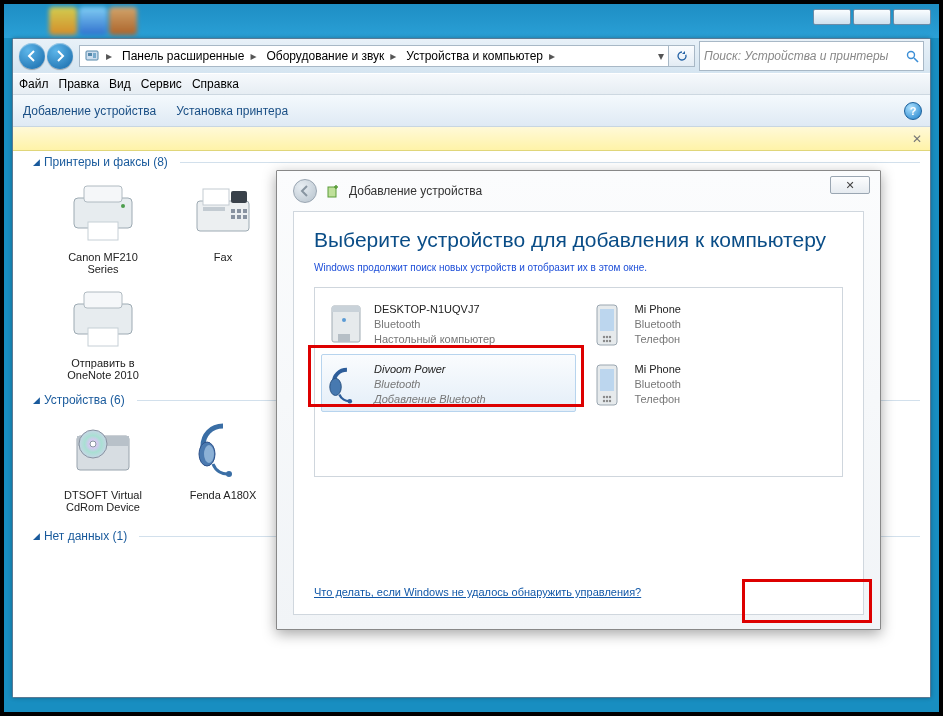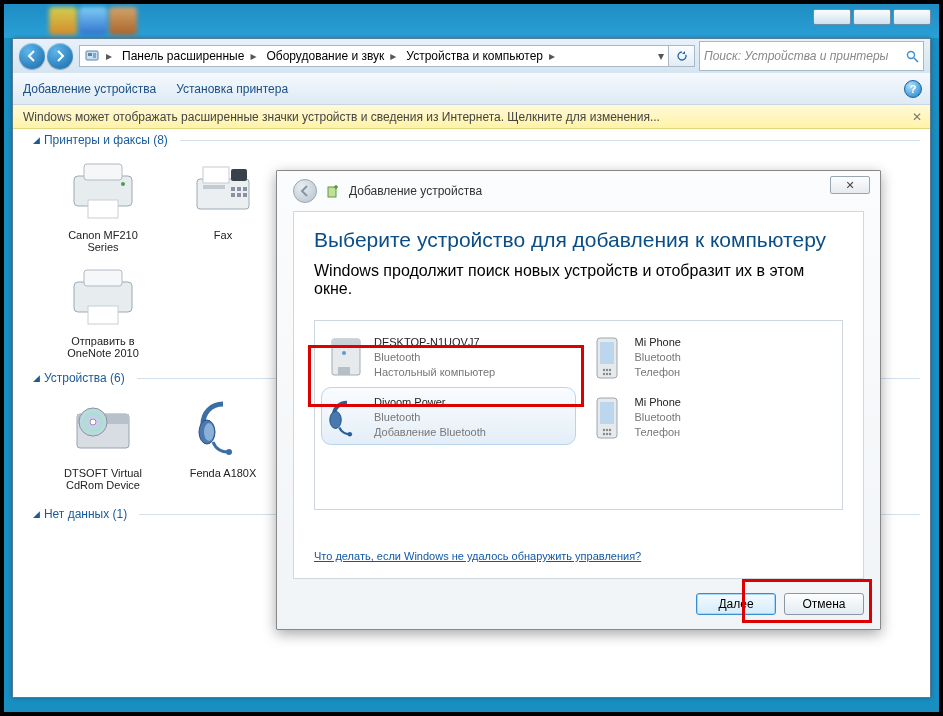--- a/index.html
+++ b/index.html
@@ -133,33 +133,33 @@
     width:24px;height:24px;border-radius:50%;
     background:radial-gradient(circle at 35% 30%,#e8eef3,#b6c2cc);
     border:1px solid #9aa6b2; display:flex;align-items:center;justify-content:center;
   }
   .dlg-content {
     flex:1; margin:0 16px 14px 16px; background:#fff;
     border:1px solid #d0d7de; padding:16px 20px; position:relative;
     display:flex; flex-direction:column;
   }
   .dlg-h1 { color:#0a4d87; font-size:21px; margin:0 0 10px 0; font-weight:normal;}
-  .dlg-sub { font-size:16px; color:#000000; margin-bottom:22px;}
+  .dlg-sub { font-size:10px; color:#1d4ed8; margin-bottom:14px;}
   .device-list {
     border:1px solid #cfd6dd; height:190px; padding:6px;
     display:grid; grid-template-columns:1fr 1fr; grid-auto-rows:58px;
     gap:2px 6px;
   }
   .dev {
     display:flex; align-items:flex-end; padding:4px; gap:8px;
     border:1px solid transparent;
   }
   .dev.selected {
     background:linear-gradient(#fafcfe,#e4eef8);
-    border:1px solid #b7d4ee; border-radius:10px;
+    border:1px solid #b7d4ee; border-radius:2px;font-style:italic;
   }
   .dev .di { width:40px; height:44px; display:flex;align-items:center;justify-content:center;}
   .dev .dt { font-size:11px; line-height:1.35;}
   .dev .dt .dn { color:#222;}
   .dev .dt .dm { color:#777;}
   .highlight-box {
     position:absolute;
     border:3px solid #d00;
     pointer-events:none;
   }
@@ -240,29 +240,35 @@
       </div>
       <div class="search-box">
         <span>Поиск: Устройства и принтеры</span>
         <svg width="13" height="13" viewBox="0 0 13 13">
             <circle cx="5" cy="5" r="3.5" stroke="#3b8ed6" fill="none" stroke-width="1.4"></circle>
             <line x1="8" y1="8" x2="12" y2="12" stroke="#3b8ed6" stroke-width="1.6"></line>
           </svg>
       </div>
     </div>
 
+    <div class="menu-bar">
+      <span>Файл</span>
+      <span>Правка</span>
+      <span>Вид</span>
+      <span>Сервис</span>
+      <span>Справка</span>
+    </div>
 
     <div class="tool-bar">
       <span>Добавление устройства</span>
       <span>Установка принтера</span>
       <div class="help-btn">?</div>
     </div>
 
     <div class="info-bar">
-      <span>Windows может отображать расширенные значки устройств и сведения из Интернета.   Щелкните для изменения...</span>
       <span class="close-x">✕</span>
     </div>
 
     <div class="body">
 
       <div class="section-title">
         <span class="tri">◢</span>
         <span>Принтеры и факсы (8)</span>
         <div class="line"></div>
       </div>
@@ -449,19 +455,15 @@
             <div class="dm">Телефон</div>
           </div>
         </div>
       </div>
 
       <a class="help-link">Что делать, если Windows не удалось обнаружить управления?</a>
 
       <div class="highlight-box hb1"></div>
     </div>
 
-    <div class="dlg-buttons">
-      <div class="btn primary">Далее</div>
-      <div class="btn">Отмена</div>
-    </div>
     <div class="highlight-box hb2"></div>
   </div>
 </div>
 
 </body></html>

